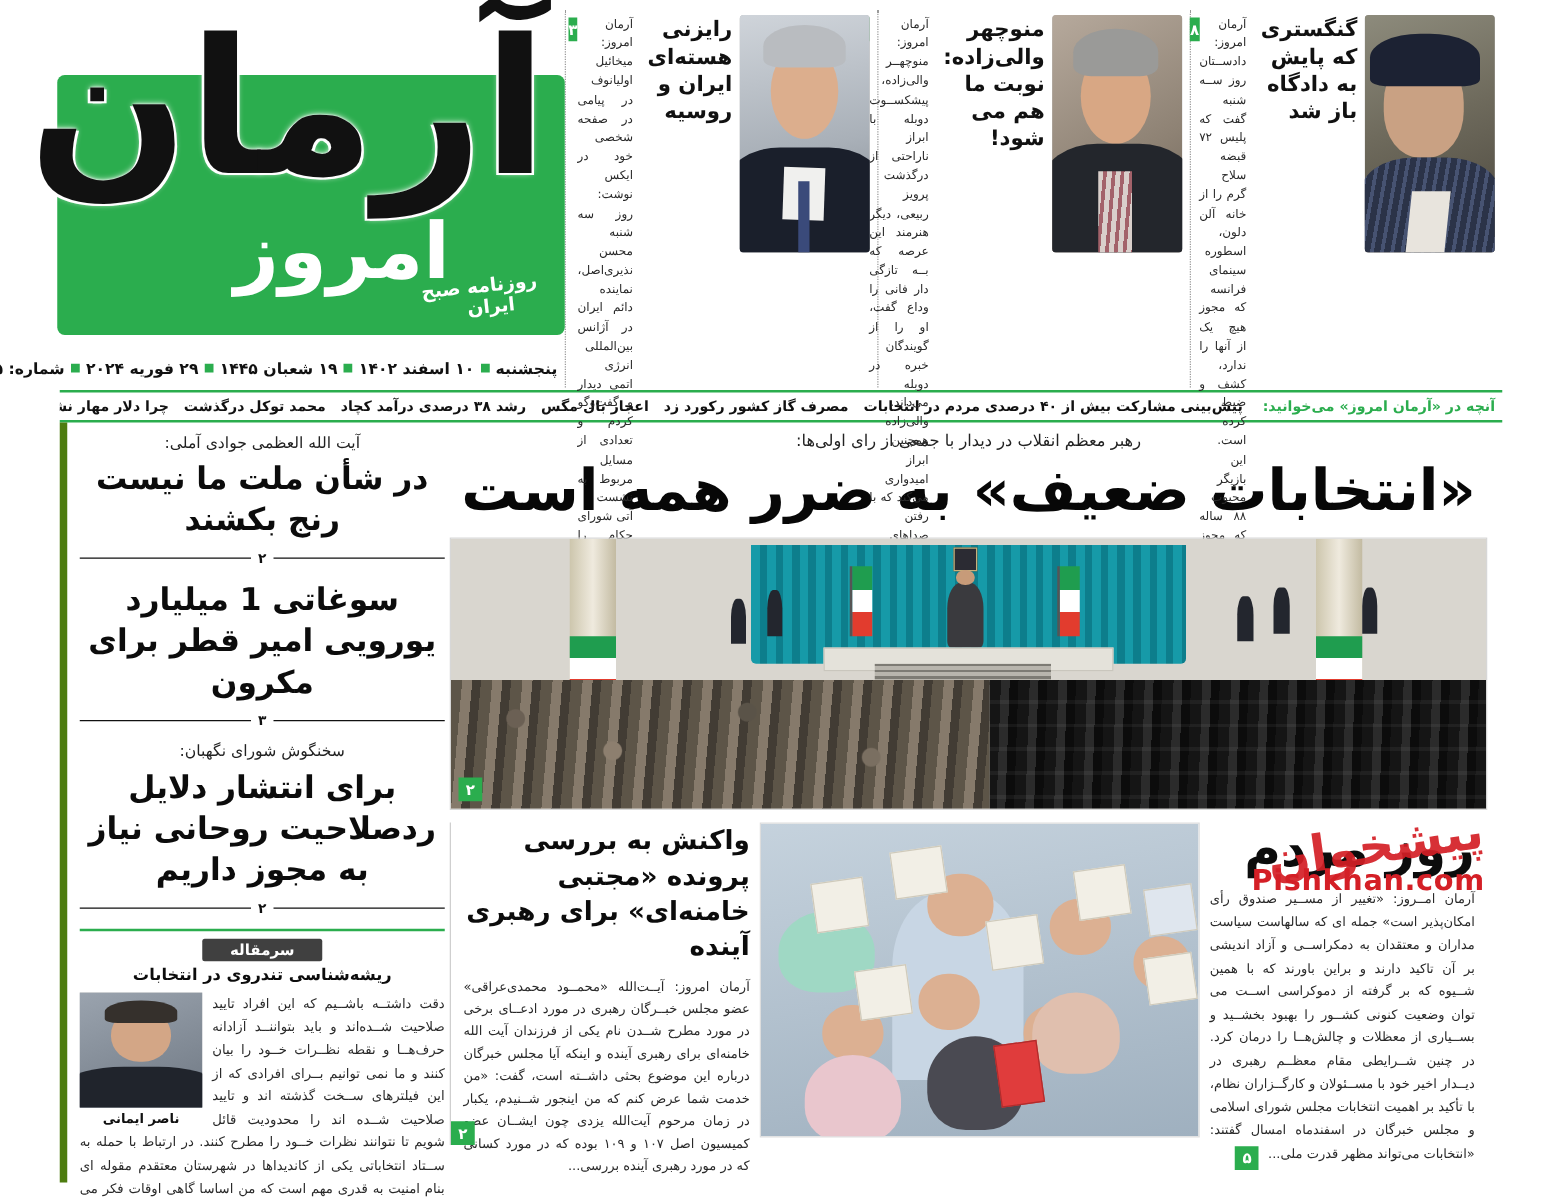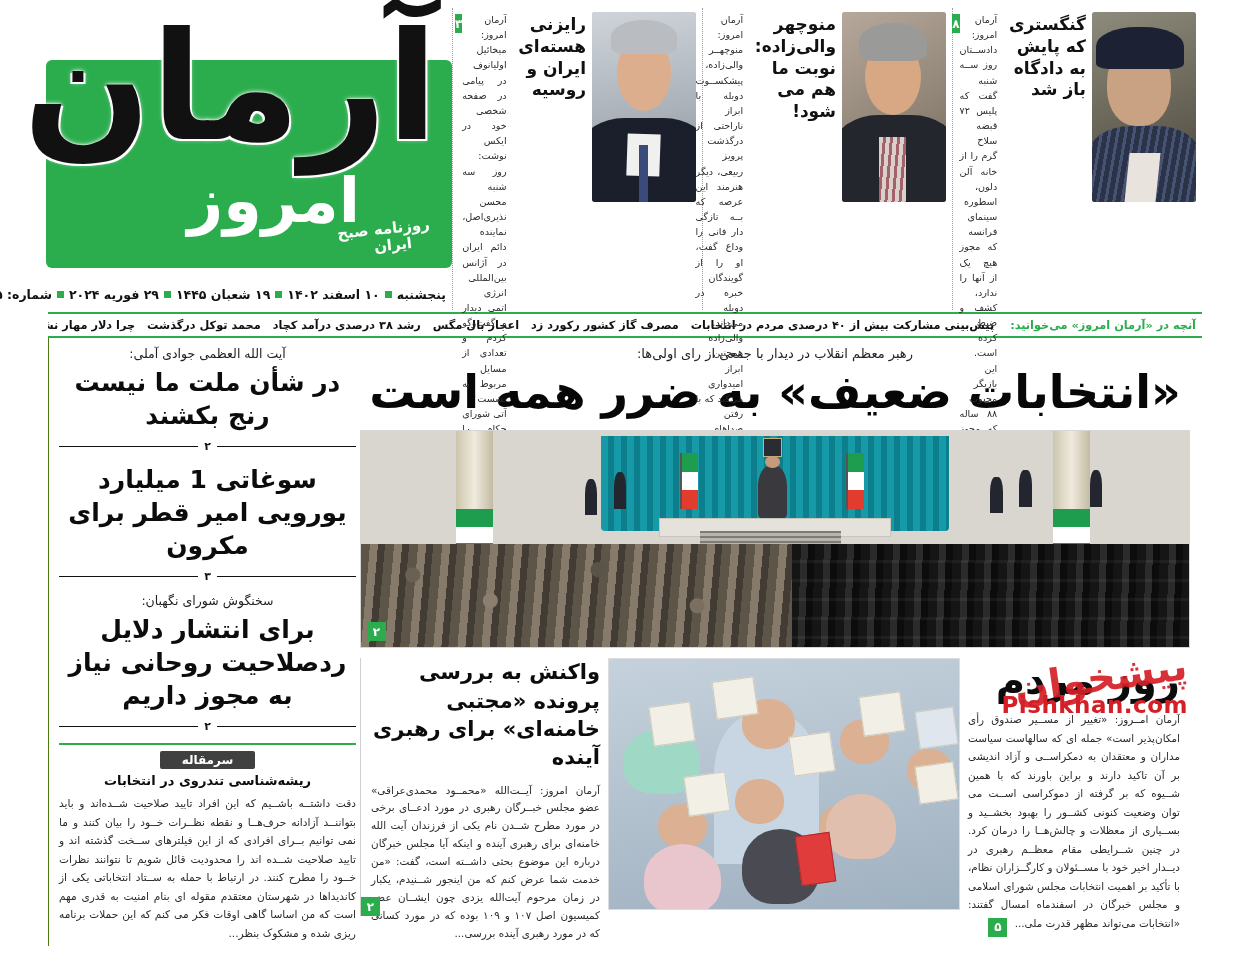--- a/index.html
+++ b/index.html
@@ -81,21 +81,21 @@
     margin: 2px 48px 0 48px; border-top: 2px solid #2bad4e; border-bottom: 2px solid #2bad4e;
     height: 26px; display: flex; align-items: center; padding: 0 6px;
     font-size: 11.3px; white-space: nowrap; overflow: hidden;
   }
   .ticker-lead { color: #2bad4e; font-weight: bold; margin-left: 4px; }
   .tk { display: inline-block; width: 6px; height: 6px; background: #2bad4e; margin: 0 6px; }
   .ticker-item { color: #111; font-weight: bold; }
 
   
   .body-grid { display: flex; flex-direction: row; padding: 0 48px; gap: 0; height: 608px; }
-  .col-right { width: 312px; flex-shrink: 0; padding-right: 4px; border-left: 1px solid #4d7c0f; padding-left: 10px; }
+  .col-right { width: 312px; flex-shrink: 0; padding-right: 4px; border-left: 6px solid #4d7c0f; padding-left: 10px; }
   .col-main { flex: 1; padding-right: 12px; }
 
   
   .side-item { padding: 8px 2px 6px 2px; text-align: center; }
   .side-kicker { font-size: 12.5px; color: #222; margin-bottom: 5px; font-weight: normal; }
   .side-title { font-size: 25px; font-weight: bold; line-height: 1.32; color: #0c0c0c; }
   .side-sep { display: flex; align-items: center; gap: 6px; margin: 2px 0; }
   .side-sep .line { flex: 1; height: 1px; background: #111; }
   .side-sep .num { font-size: 11px; font-weight: bold; color: #111; }
 
@@ -405,20 +405,28 @@
         <span class="line"></span>
         <span class="num">۲</span>
         <span class="line"></span>
       </div>
 
       <div class="editorial">
         <div class="edit-badge-row">
           <span class="edit-badge">سرمقاله</span>
         </div>
         <div class="edit-title">ریشه‌شناسی تندروی در انتخابات</div>
+        <div class="edit-author-box">
+          <div class="edit-author-photo">
+            <div class="ph ph-author">
+                <div class="au-suit"></div>
+              </div>
+          </div>
+          <div class="edit-author-name">ناصر ایمانی</div>
+        </div>
         <div class="edit-body">
           <span>دقت داشتــه باشــیم که این افراد تایید صلاحیت شــده‌اند و باید بتواننــد آزادانه حرف‌هــا و نقطه نظــرات خــود را بیان کنند و ما نمی توانیم بــرای افرادی که از این فیلترهای ســخت گذشته اند و تایید صلاحیت شــده اند را محدودیت قائل شویم تا نتوانند نظرات خــود را مطرح کنند. در ارتباط با حمله به ســتاد انتخاباتی یکی از کاندیداها در شهرستان معتقدم مقوله ای بنام امنیت به قدری مهم است که من اساسا گاهی اوقات فکر می کنم که این حملات برنامه ریزی شده و مشکوک بنظر...</span>
           
         </div>
       </div>
 
     </div>
   </div>
 </div>
 

